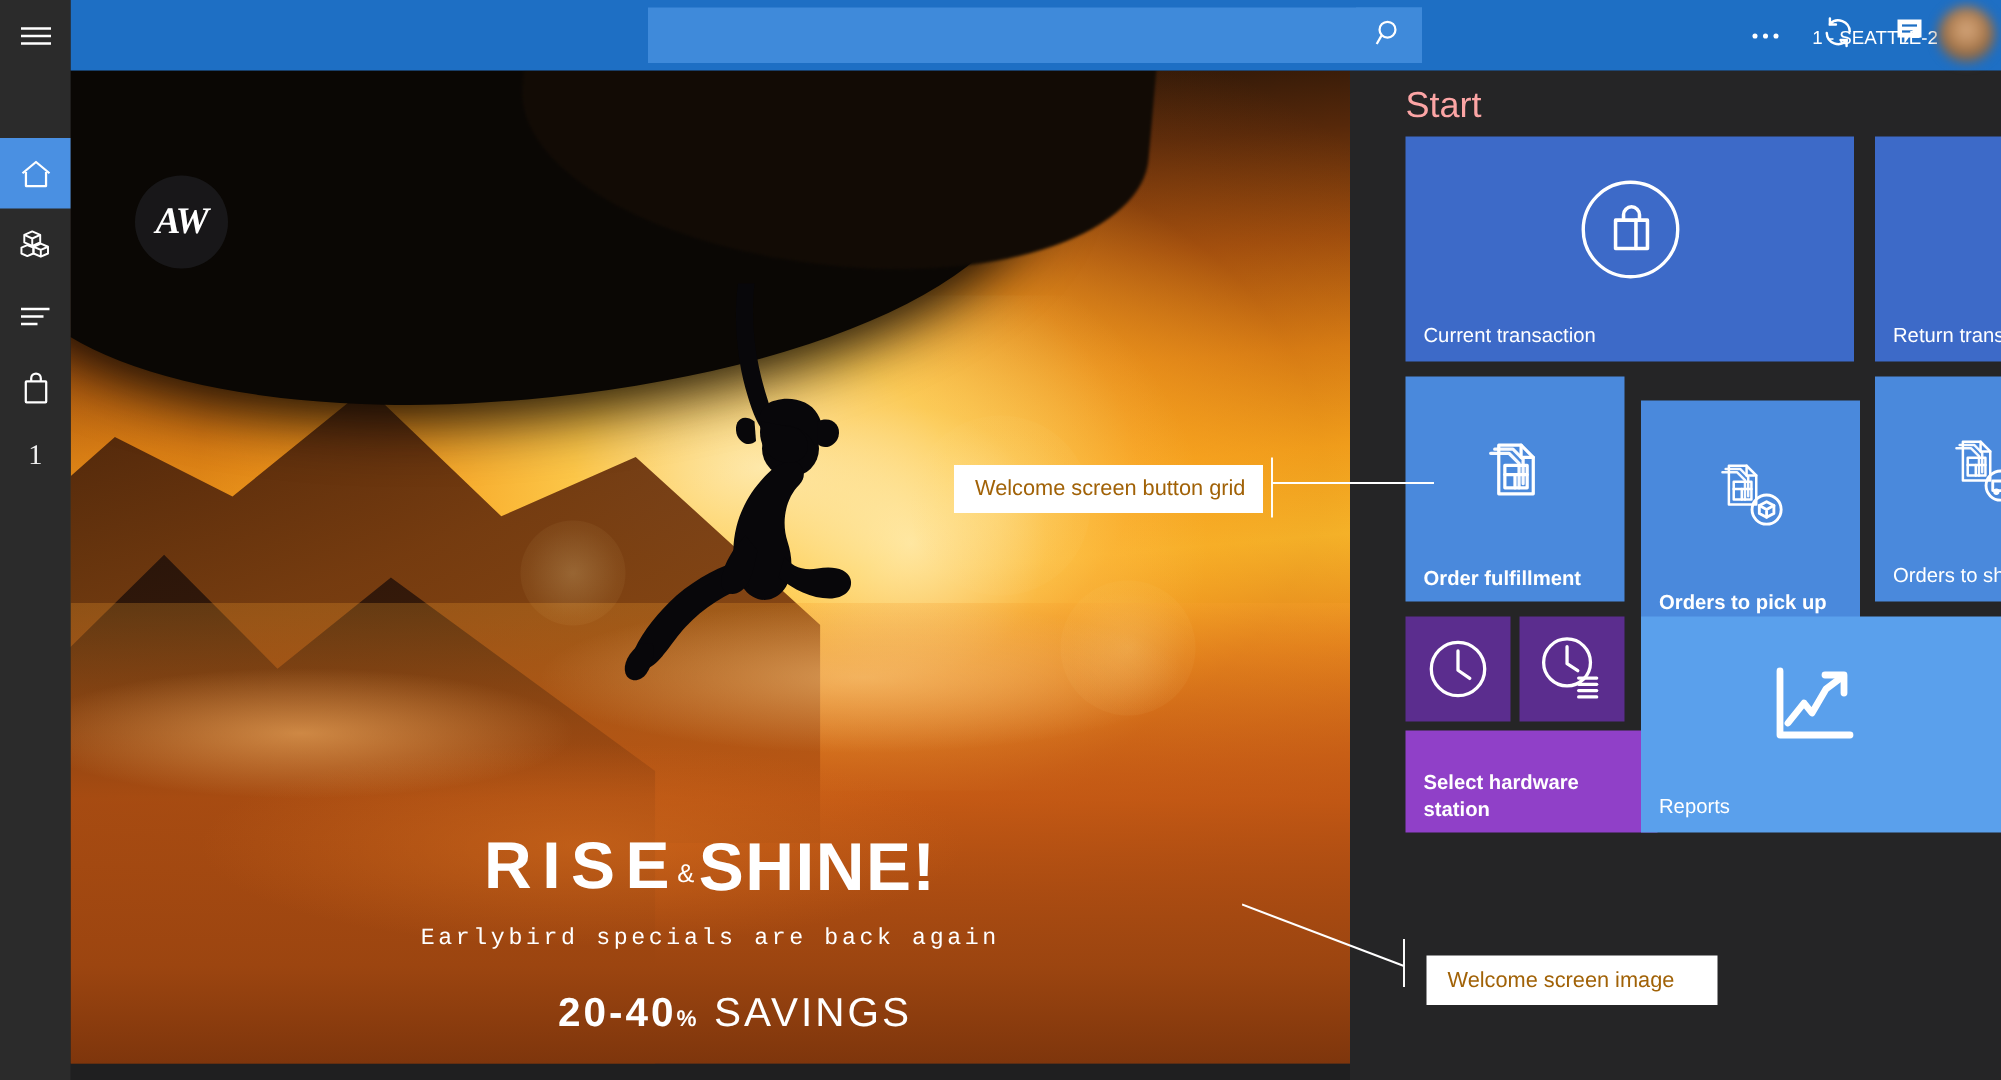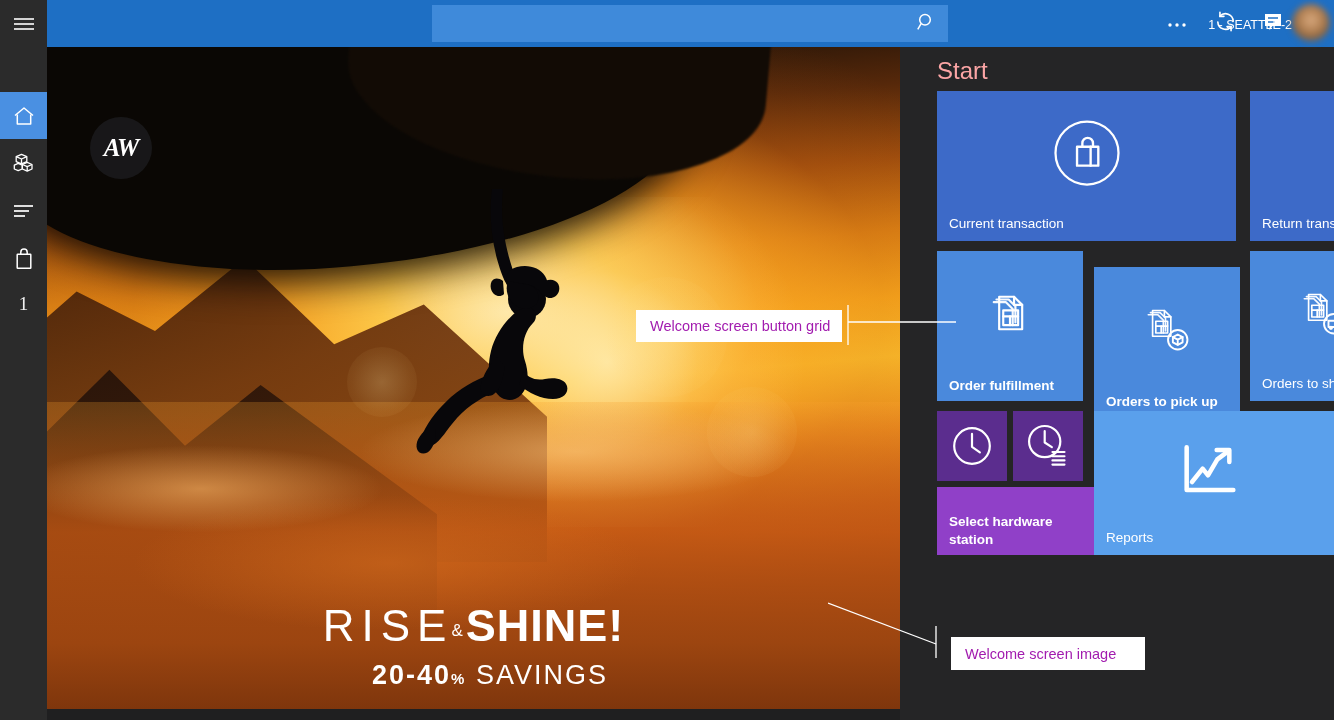--- a/index.html
+++ b/index.html
@@ -170,29 +170,29 @@
   .hero-caption {
     position: absolute; left: 0; right: 0; bottom: 18px;
     text-align: center; color: #ffffff;
   }
   .caption-1 {
     font-family: "Liberation Sans", sans-serif;
     font-size: 44px; letter-spacing: 7px; font-weight: 300;
     display: flex; align-items: center; justify-content: center;
     line-height: 1;
   }
-  .cap-rise { font-weight: 400; }
+  .cap-rise { font-weight: 700; }
   .cap-amp { font-size: 17px; letter-spacing: 0; margin: 10px 3px 0 -2px; }
   .cap-shine { font-weight: bold; letter-spacing: 1px; font-size: 45px; }
   .caption-2 {
     font-family: "Liberation Mono", monospace;
     font-size: 15.5px; letter-spacing: 2.4px; margin-top: 16px;
   }
   .caption-3 {
-    font-size: 27px; letter-spacing: 2px; margin-top: 12px;
+    font-size: 27px; letter-spacing: 2px; margin-top: 26px;
     font-weight: 300;
     padding-left: 33px;
   }
   .cap-pct { font-weight: bold; }
   .cap-pctsign { font-size: 15px; font-weight: bold; }
 
   
   .right-panel {
     position: absolute; left: 900px; top: 47px;
     width: 434px; height: 673px;
@@ -218,21 +218,21 @@
   .tile-label {
     position: absolute; left: 12px; bottom: 8px; right: 6px;
     font-size: 13.5px; line-height: 1.32; color: #ffffff;
   }
   .tile-label.two-line { bottom: 6px; font-weight: bold; }
   .tile.small .tile-icon { bottom: 0; }
 
   
   .callout {
     position: absolute;
-    background: #ffffff; color: #a21caf;
+    background: #ffffff; color: #a16207;
     font-size: 14.5px;
     display: flex; align-items: center;
     padding: 12px 14px;
     z-index: 40;
     white-space: nowrap;
   }
   .leader { position: absolute; z-index: 39; pointer-events: none; }
 </style>
 </head>
 <body>
@@ -396,20 +396,21 @@
     </svg>
 
     <div class="logo-badge">AW</div>
 
     <div class="hero-caption">
       <div class="caption-1">
         <span class="cap-rise">RISE</span>
         <span class="cap-amp">&amp;</span>
         <span class="cap-shine">SHINE!</span>
       </div>
+      <div class="caption-2">Earlybird specials are back again</div>
       <div class="caption-3">
         <span class="cap-pct">20-40</span><span class="cap-pctsign">%</span>
         <span>SAVINGS</span>
       </div>
     </div>
   </section>
 
   <aside class="right-panel">
     <div class="panel-title">Start</div>
     <div class="tile-grid" id="tile-grid">

